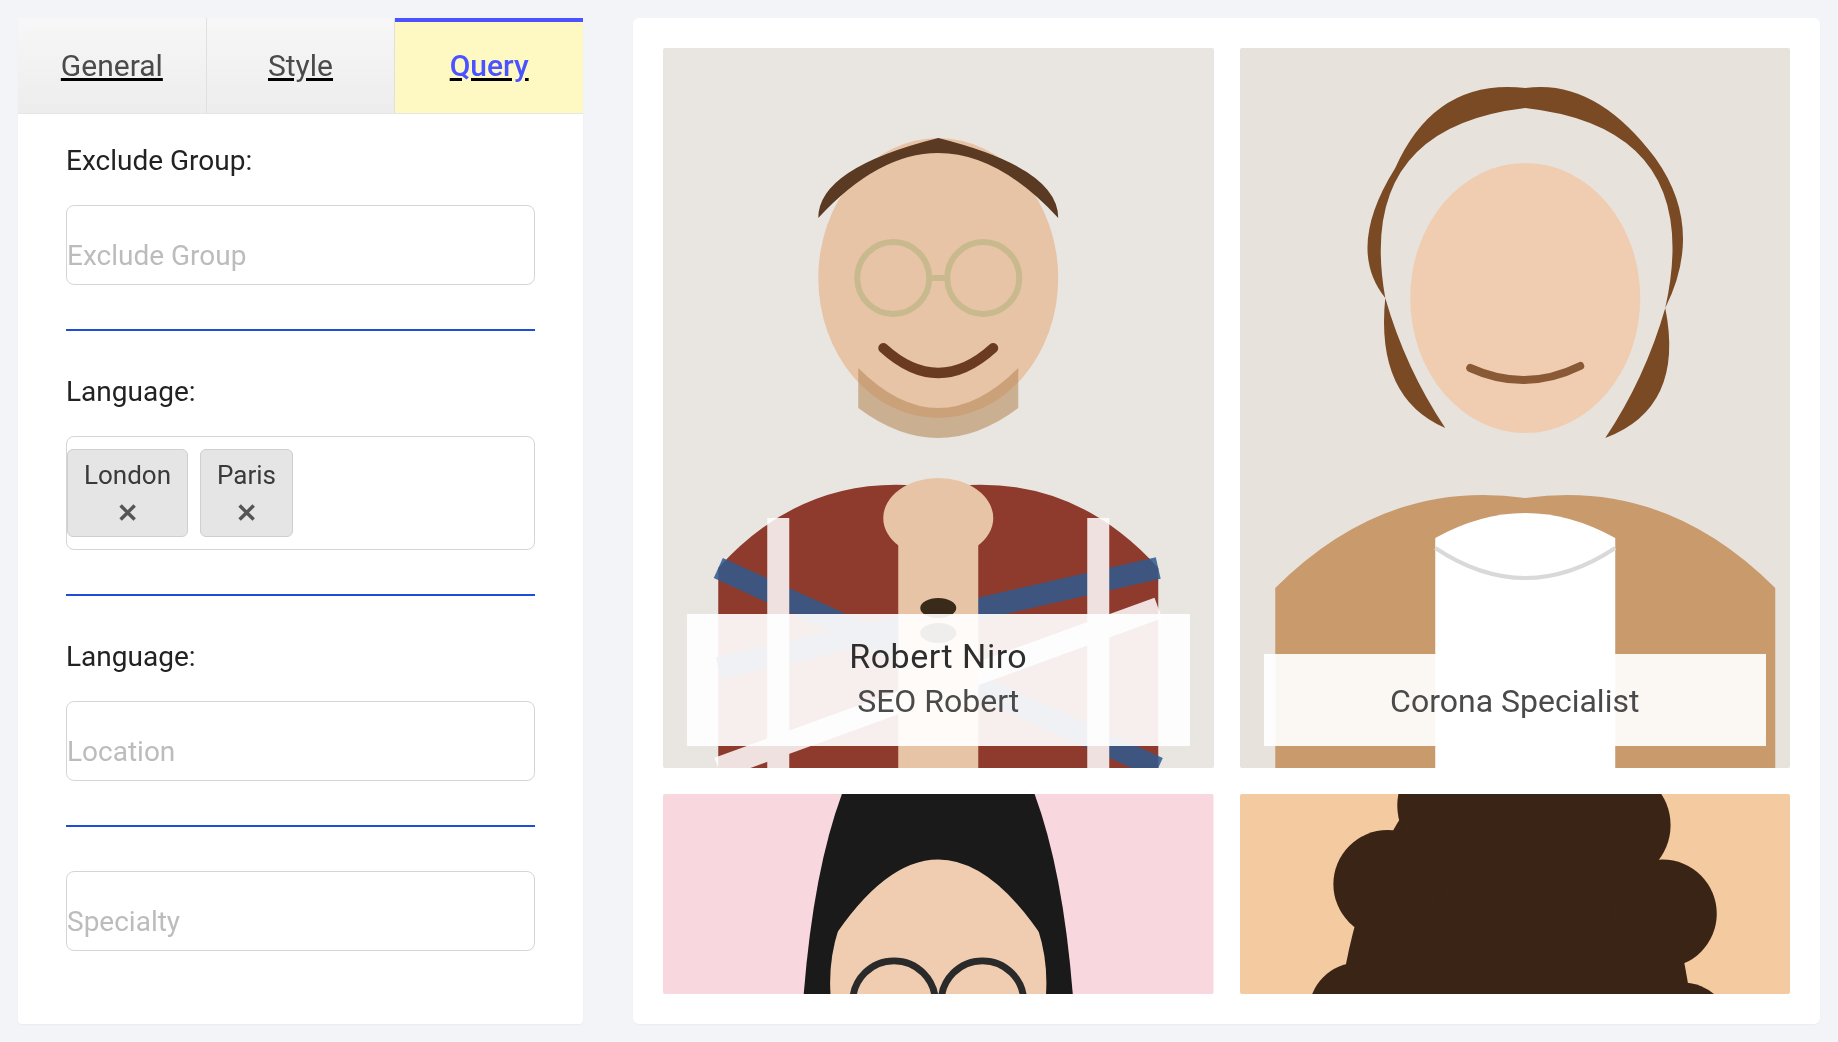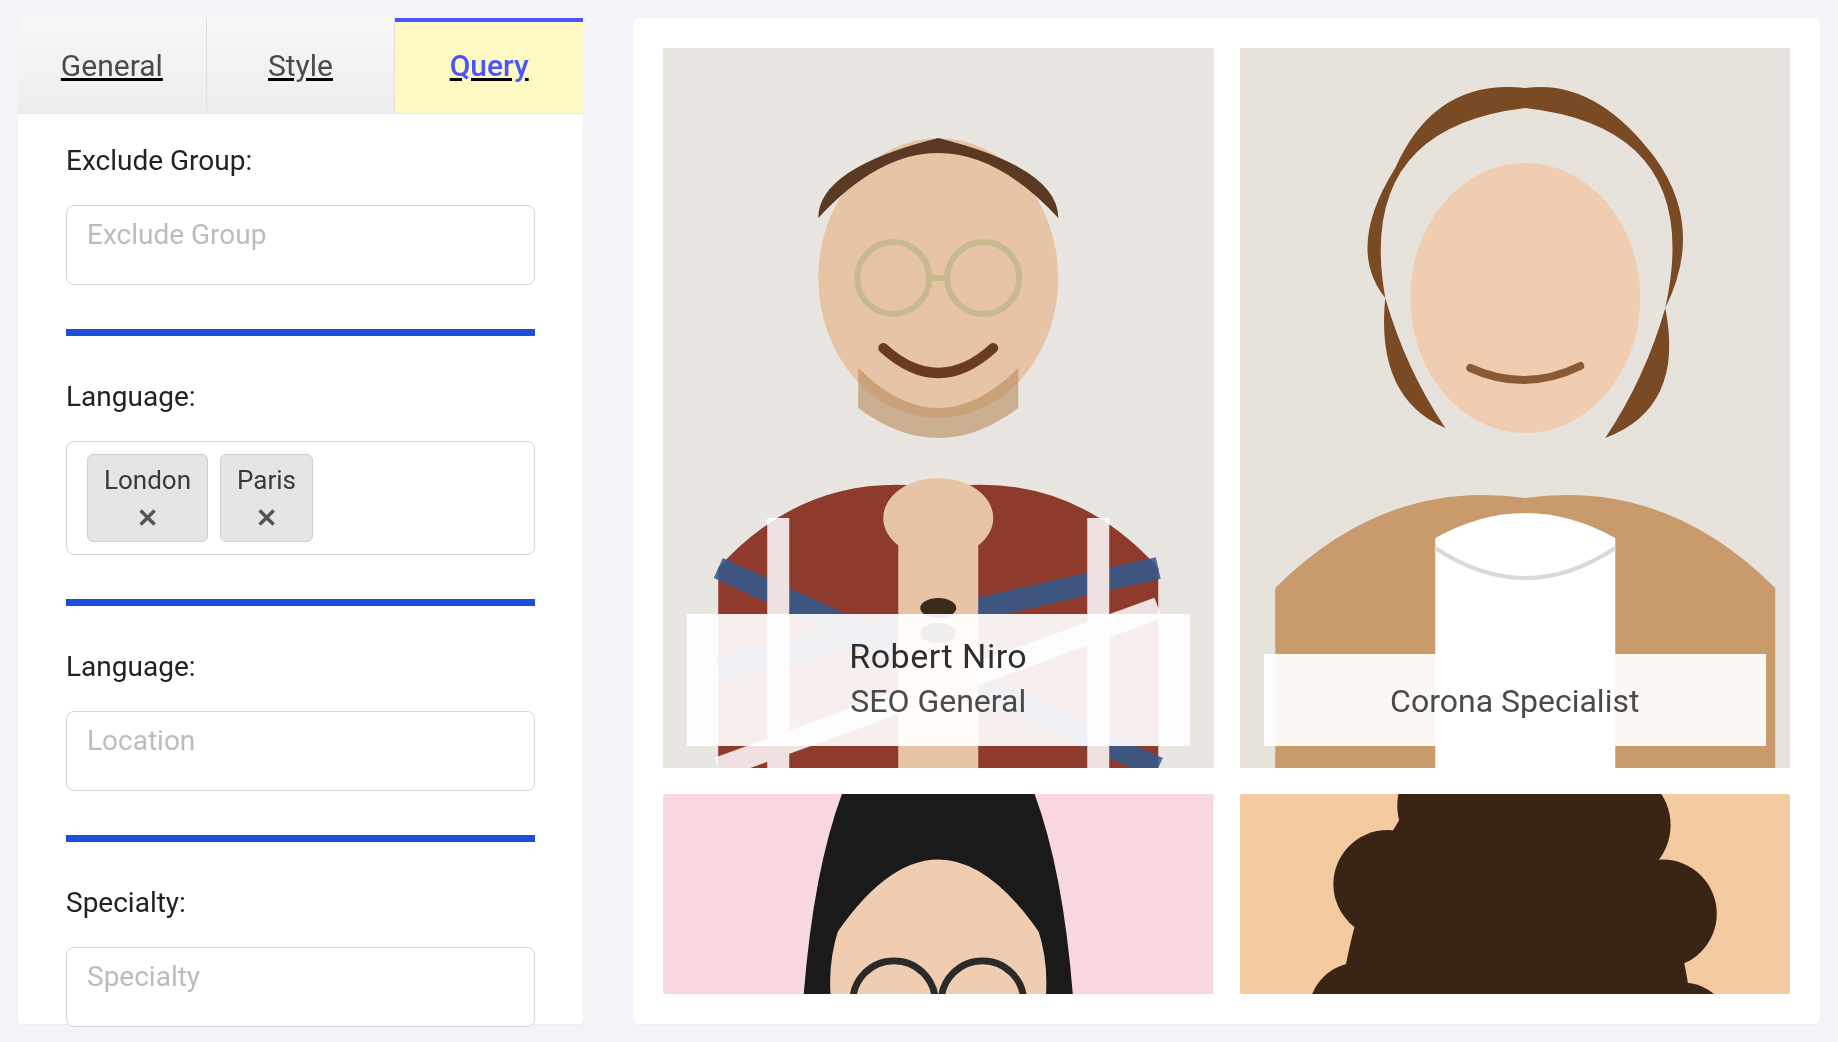--- a/index.html
+++ b/index.html
@@ -50,39 +50,39 @@
   }
 
   .form-area {
     padding: 30px 48px 30px 48px;
     display: flex;
     flex-direction: column;
   }
 
   .field-group {
     padding-bottom: 44px;
-    border-bottom: 7px solid #1d4ed8;
+    border-bottom: 2px solid #1d4ed8;
     margin-bottom: 44px;
   }
   .field-group:last-child { border-bottom: none; margin-bottom: 0; }
 
   .field-label {
     font-size: 28px;
     color: #222;
     margin-bottom: 28px;
     display: block;
   }
 
   .multi-input {
     border: 1px solid #d5d5d5;
     border-radius: 8px;
-    padding: 12px 20px;
+    padding: 12px 0;
     min-height: 80px;
     display: flex;
-    align-items: flex-start;
+    align-items: flex-end;
     flex-wrap: wrap;
     gap: 12px;
     background: #fff;
   }
   .multi-input.empty .placeholder {
     color: #bcbcbc;
     font-size: 28px;
   }
 
   .tag {
@@ -188,21 +188,20 @@
     </div>
 
     <div class="field-group">
       <label class="field-label">Language:</label>
       <div class="multi-input empty">
         <span class="placeholder">Location</span>
       </div>
     </div>
 
     <div class="field-group">
-      <label class="field-label">Specialty:</label>
       <div class="multi-input empty">
         <span class="placeholder">Specialty</span>
       </div>
     </div>
 
   </div>
 </aside>
 
 <main class="preview">
   <div class="cards" style="grid-template-rows: 720px 1fr;">
@@ -227,21 +226,21 @@
             <path d="M440 720 L440 470" stroke="#ffffff"></path>
           </g>
           <rect x="240" y="480" width="80" height="240" fill="#e8c4a6"></rect>
           <ellipse cx="280" cy="470" rx="55" ry="40" fill="#e8c4a6"></ellipse>
           <ellipse cx="280" cy="560" rx="18" ry="10" fill="#3a2a1a"></ellipse>
           <ellipse cx="280" cy="585" rx="18" ry="10" fill="#3a2a1a"></ellipse>
         </svg>
       </div>
       <div class="caption">
         <div class="name">Robert Niro</div>
-        <div class="role">SEO General</div>
+        <div class="role">SEO Robert</div>
       </div>
     </div>
 
     <div class="card">
       <div class="photo">
         <svg viewBox="0 0 560 720" preserveAspectRatio="xMidYMid slice">
           <rect width="560" height="720" fill="#e7e2dc"></rect>
           <ellipse cx="290" cy="250" rx="115" ry="135" fill="#f0cdb0"></ellipse>
           <path d="M150 250 Q120 80 290 60 Q470 80 430 260 Q470 180 420 110 Q360 30 290 40 Q200 30 160 120 Q110 200 150 250 Z" fill="#7a4a25"></path>
           <path d="M150 250 Q140 350 210 380 Q170 320 150 250 Z" fill="#7a4a25"></path>

